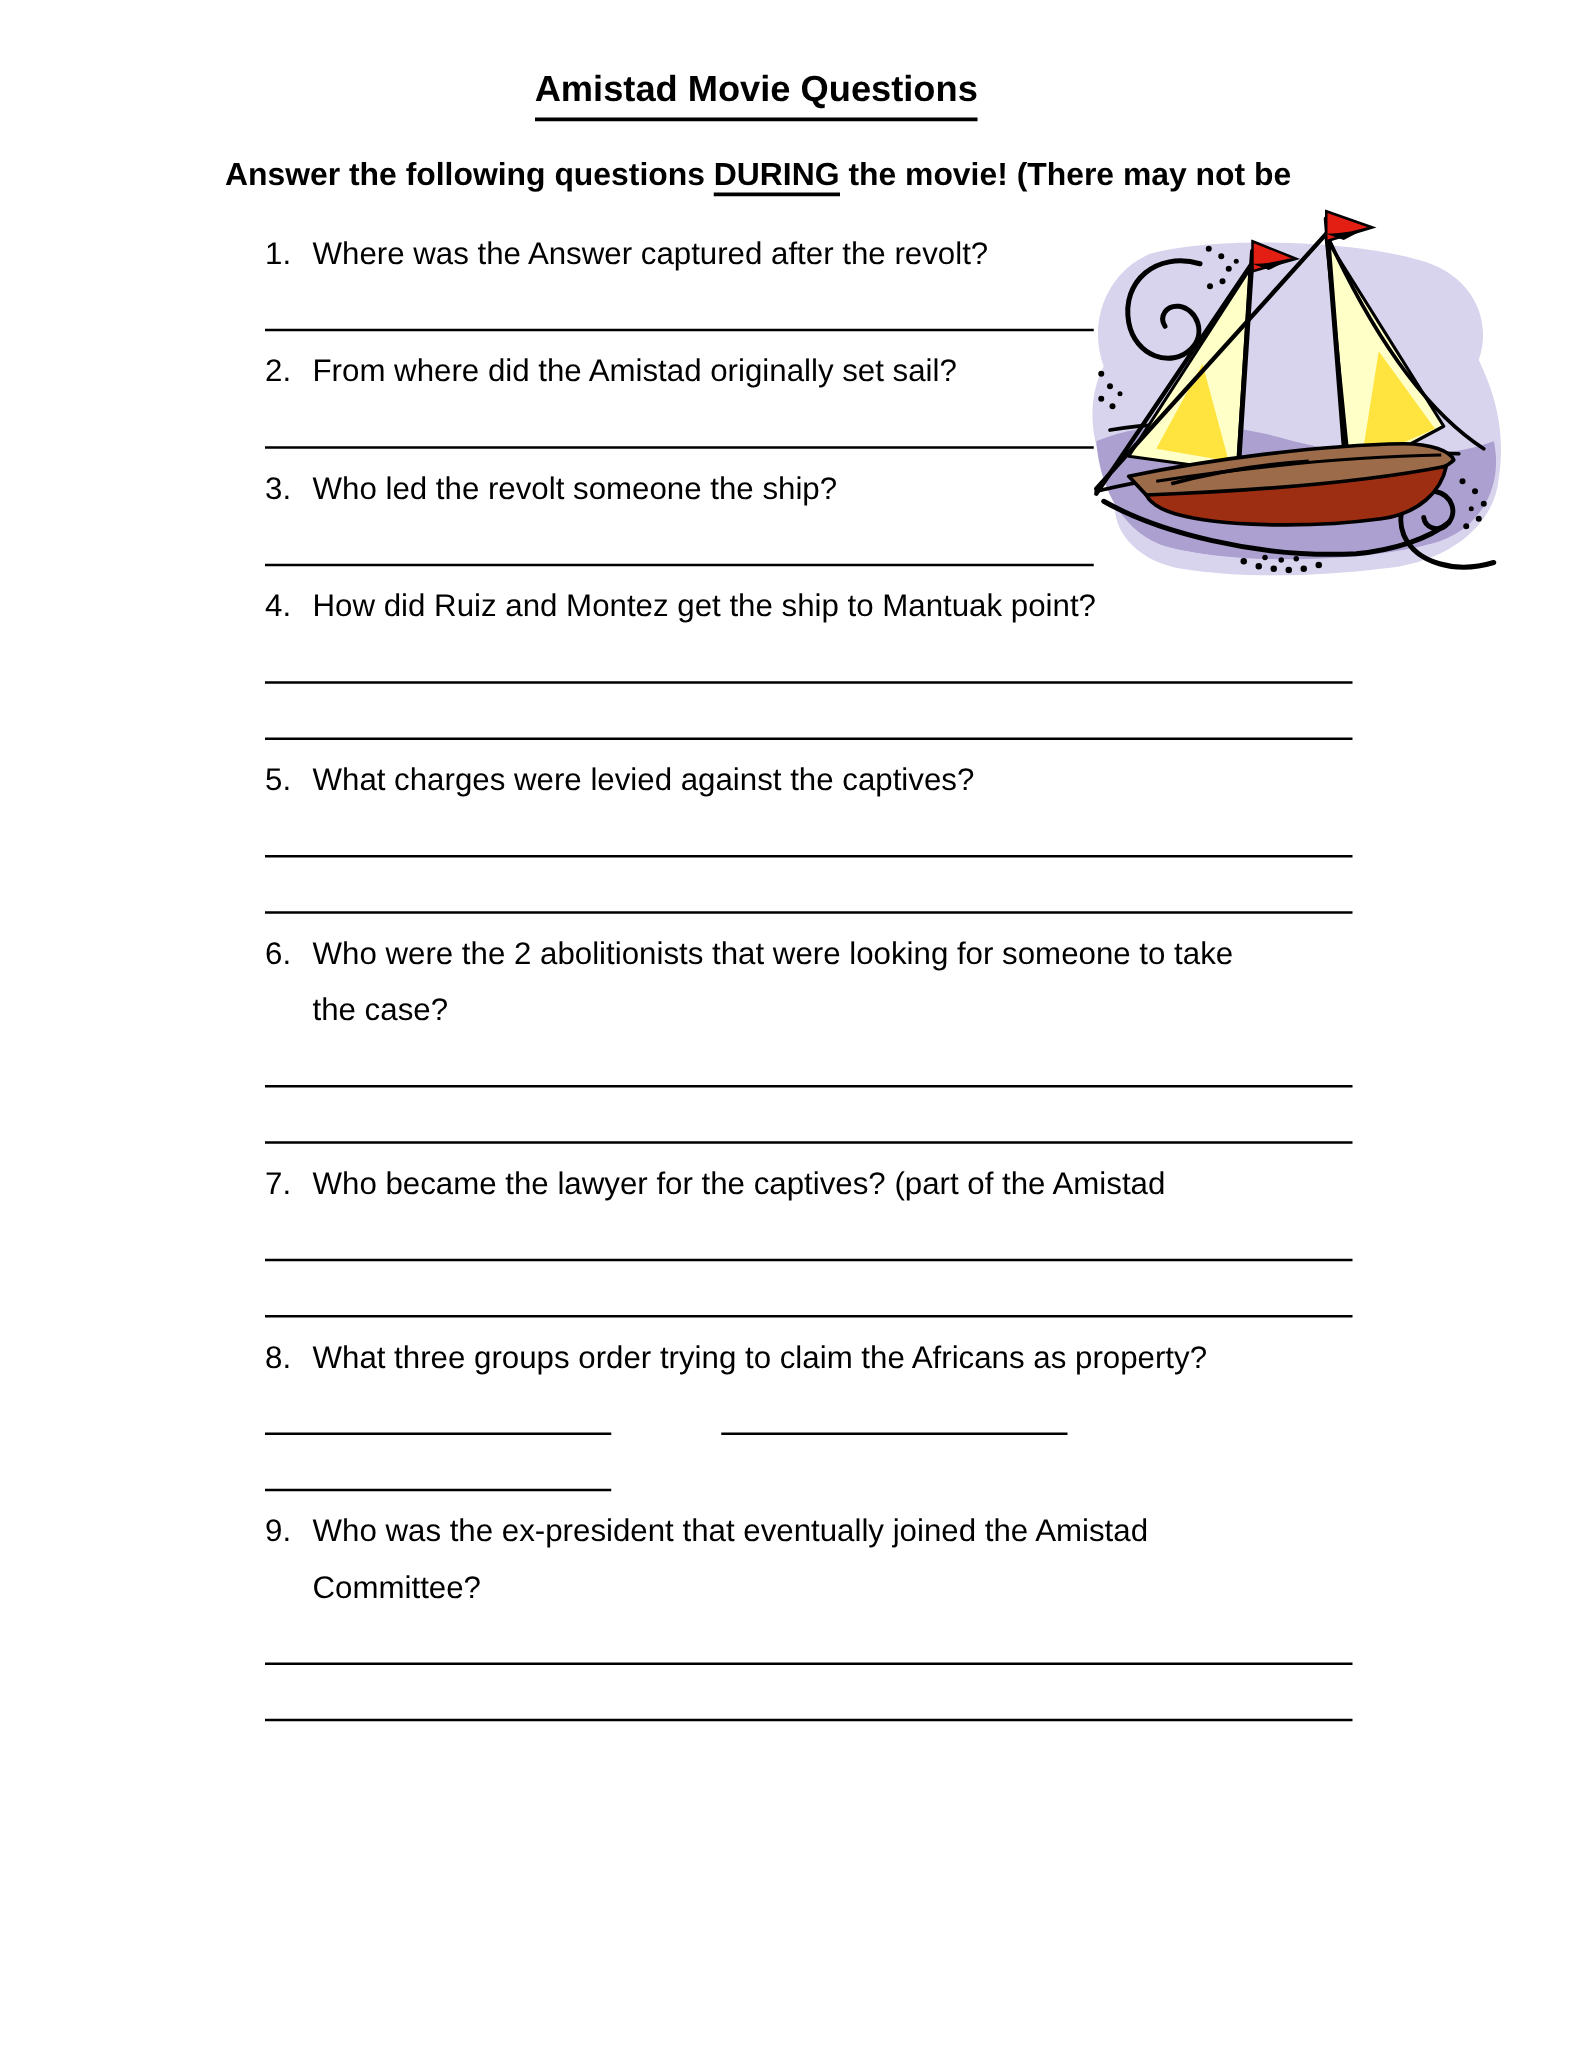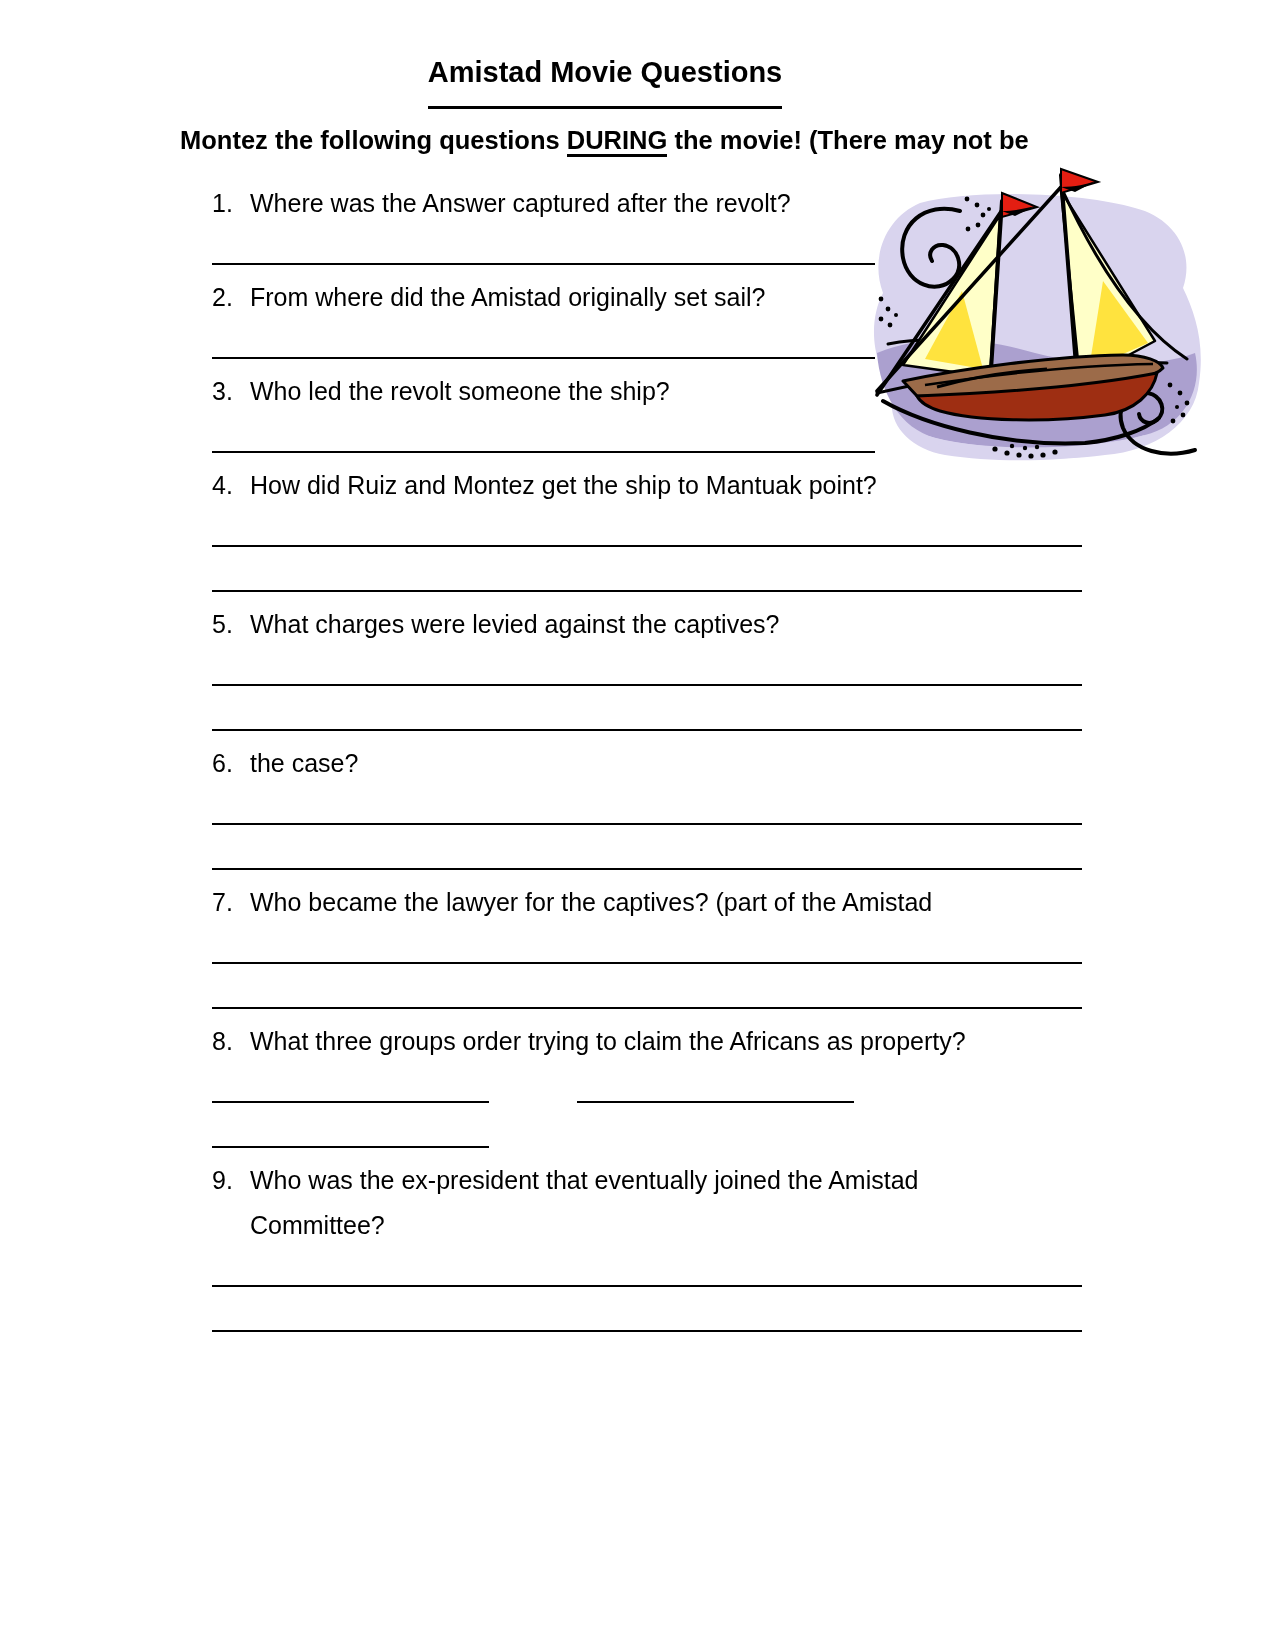--- a/index.html
+++ b/index.html
@@ -10,21 +10,21 @@
     color:#000;
     font-family:"Liberation Sans", sans-serif;
     overflow:hidden;
     margin:0 auto;
   }
   .title{
     margin:54px 245px 0 180px;
     text-align:center;
     font-size:29px;font-weight:bold;line-height:36px;
   }
-  .title-text{border-bottom:3px solid #000;padding-bottom:18px;}
+  .title-text{border-bottom:3px solid #000;padding-bottom:6px;}
   .intro{
     margin:34px 0 0 180px;
     font-size:25.5px;font-weight:bold;line-height:33px;
   }
   .intro-line{display:block;white-space:pre;}
   .u-word{border-bottom:3px solid #000;}
   .questions{
     margin:24px 0 0 212px;
     font-size:25px;line-height:45px;
   }
@@ -43,21 +43,21 @@
   .ship{position:absolute;left:865px;top:163px;width:340px;height:300px;}
 </style>
 </head>
 <body>
 
 <div class="page">
 
   <h1 class="title"><span class="title-text">Amistad Movie Questions</span></h1>
 
   <p class="intro">
-    <span class="intro-line"><span>Montez the following questions </span><span class="u-word">DURING</span><span> the movie! (There may not be</span></span>
+    <span class="intro-line"><span>Answer the following questions </span><span class="u-word">DURING</span><span> the movie! (There may not be</span></span>
   </p>
 
   <div class="questions">
 
     <div class="question">
       <span class="q-num">1.</span>
       <div class="q-line">Where was the Answer captured after the revolt?</div>
     </div>
     <div class="al short"></div>
 
@@ -82,20 +82,21 @@
 
     <div class="question">
       <span class="q-num">5.</span>
       <div class="q-line">What charges were levied against the captives?</div>
     </div>
     <div class="al full"></div>
     <div class="al full"></div>
 
     <div class="question">
       <span class="q-num">6.</span>
+      <div class="q-line">Who were the 2 abolitionists that were looking for someone to take</div>
       <div class="q-line">the case?</div>
     </div>
     <div class="al full"></div>
     <div class="al full"></div>
 
     <div class="question">
       <span class="q-num">7.</span>
       <div class="q-line">Who became the lawyer for the captives? (part of the Amistad</div>
     </div>
     <div class="al full"></div>

